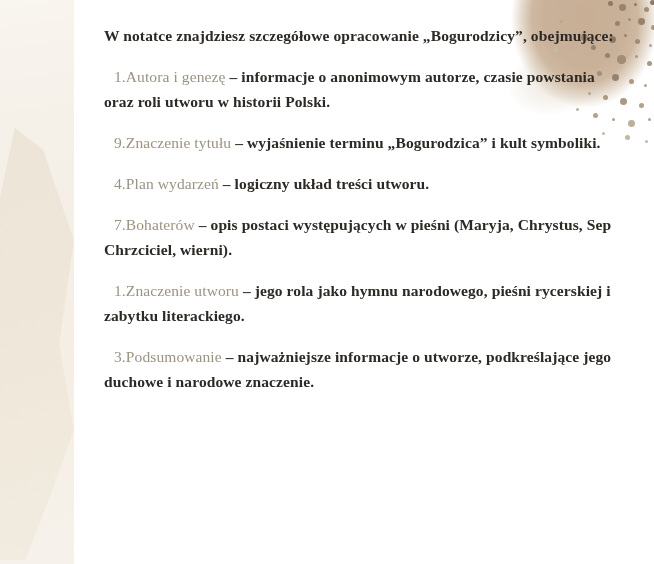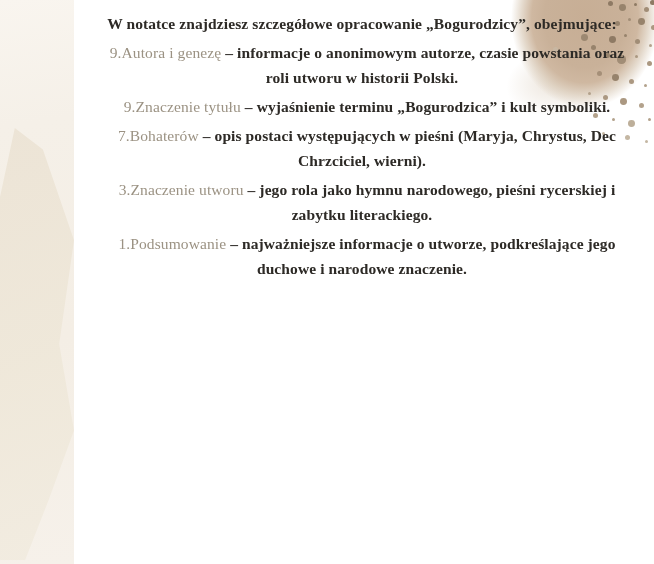--- a/index.html
+++ b/index.html
@@ -72,21 +72,21 @@
   
   .content {
     position: absolute; left: 88px; top: 7px;
     width: 548px;
     font-size: 15.5px;
     line-height: 25px;
     font-weight: 700;
     color: #2d2a26;
     letter-spacing: 0.1px;
   }
-  .content p { margin: 4px; padding: 0; text-align: center; }
+  .content p { margin: 16px; padding: 0; }
   .intro { text-indent: 0; }
   .note-item { text-indent: 10px; }
   .item-label {
     font-weight: 400;
     color: #9b9283;
   }
   .item-desc { font-weight: 700; color: #2d2a26; }
 </style>
 </head>
 <body>
@@ -95,28 +95,29 @@
 
   <div class="wash-left"></div>
   <div class="wash-left-blob"></div>
   <div class="blob-halo"></div>
   <div class="blob-top-right"></div>
   <div class="speckles"></div>
 
   <div class="content">
     <p class="intro">W notatce znajdziesz szczegółowe opracowanie „Bogurodzicy”, obejmujące:</p>
 
-    <p class="note-item"><span class="item-label">9.Autora i genezę</span> <span class="item-desc">– informacje o anonimowym autorze, czasie powstania oraz roli utworu w historii Polski.</span></p>
+    <p class="note-item"><span class="item-label">1.Autora i genezę</span> <span class="item-desc">– informacje o anonimowym autorze, czasie powstania oraz roli utworu w historii Polski.</span></p>
 
     <p class="note-item"><span class="item-label">9.Znaczenie tytułu</span> <span class="item-desc">– wyjaśnienie terminu „Bogurodzica” i kult symboliki.</span></p>
 
 
+    <p class="note-item"><span class="item-label">4.Plan wydarzeń</span> <span class="item-desc">– logiczny układ treści utworu.</span></p>
 
-    <p class="note-item"><span class="item-label">7.Bohaterów</span> <span class="item-desc">– opis postaci występujących w pieśni (Maryja, Chrystus, Dec Chrzciciel, wierni).</span></p>
+    <p class="note-item"><span class="item-label">7.Bohaterów</span> <span class="item-desc">– opis postaci występujących w pieśni (Maryja, Chrystus, Sep Chrzciciel, wierni).</span></p>
 
 
 
-    <p class="note-item"><span class="item-label">3.Znaczenie utworu</span> <span class="item-desc">– jego rola jako hymnu narodowego, pieśni rycerskiej i zabytku literackiego.</span></p>
+    <p class="note-item"><span class="item-label">1.Znaczenie utworu</span> <span class="item-desc">– jego rola jako hymnu narodowego, pieśni rycerskiej i zabytku literackiego.</span></p>
 
-    <p class="note-item"><span class="item-label">1.Podsumowanie</span> <span class="item-desc">– najważniejsze informacje o utworze, podkreślające jego duchowe i narodowe znaczenie.</span></p>
+    <p class="note-item"><span class="item-label">3.Podsumowanie</span> <span class="item-desc">– najważniejsze informacje o utworze, podkreślające jego duchowe i narodowe znaczenie.</span></p>
   </div>
 
 </div>
 
 </body></html>

